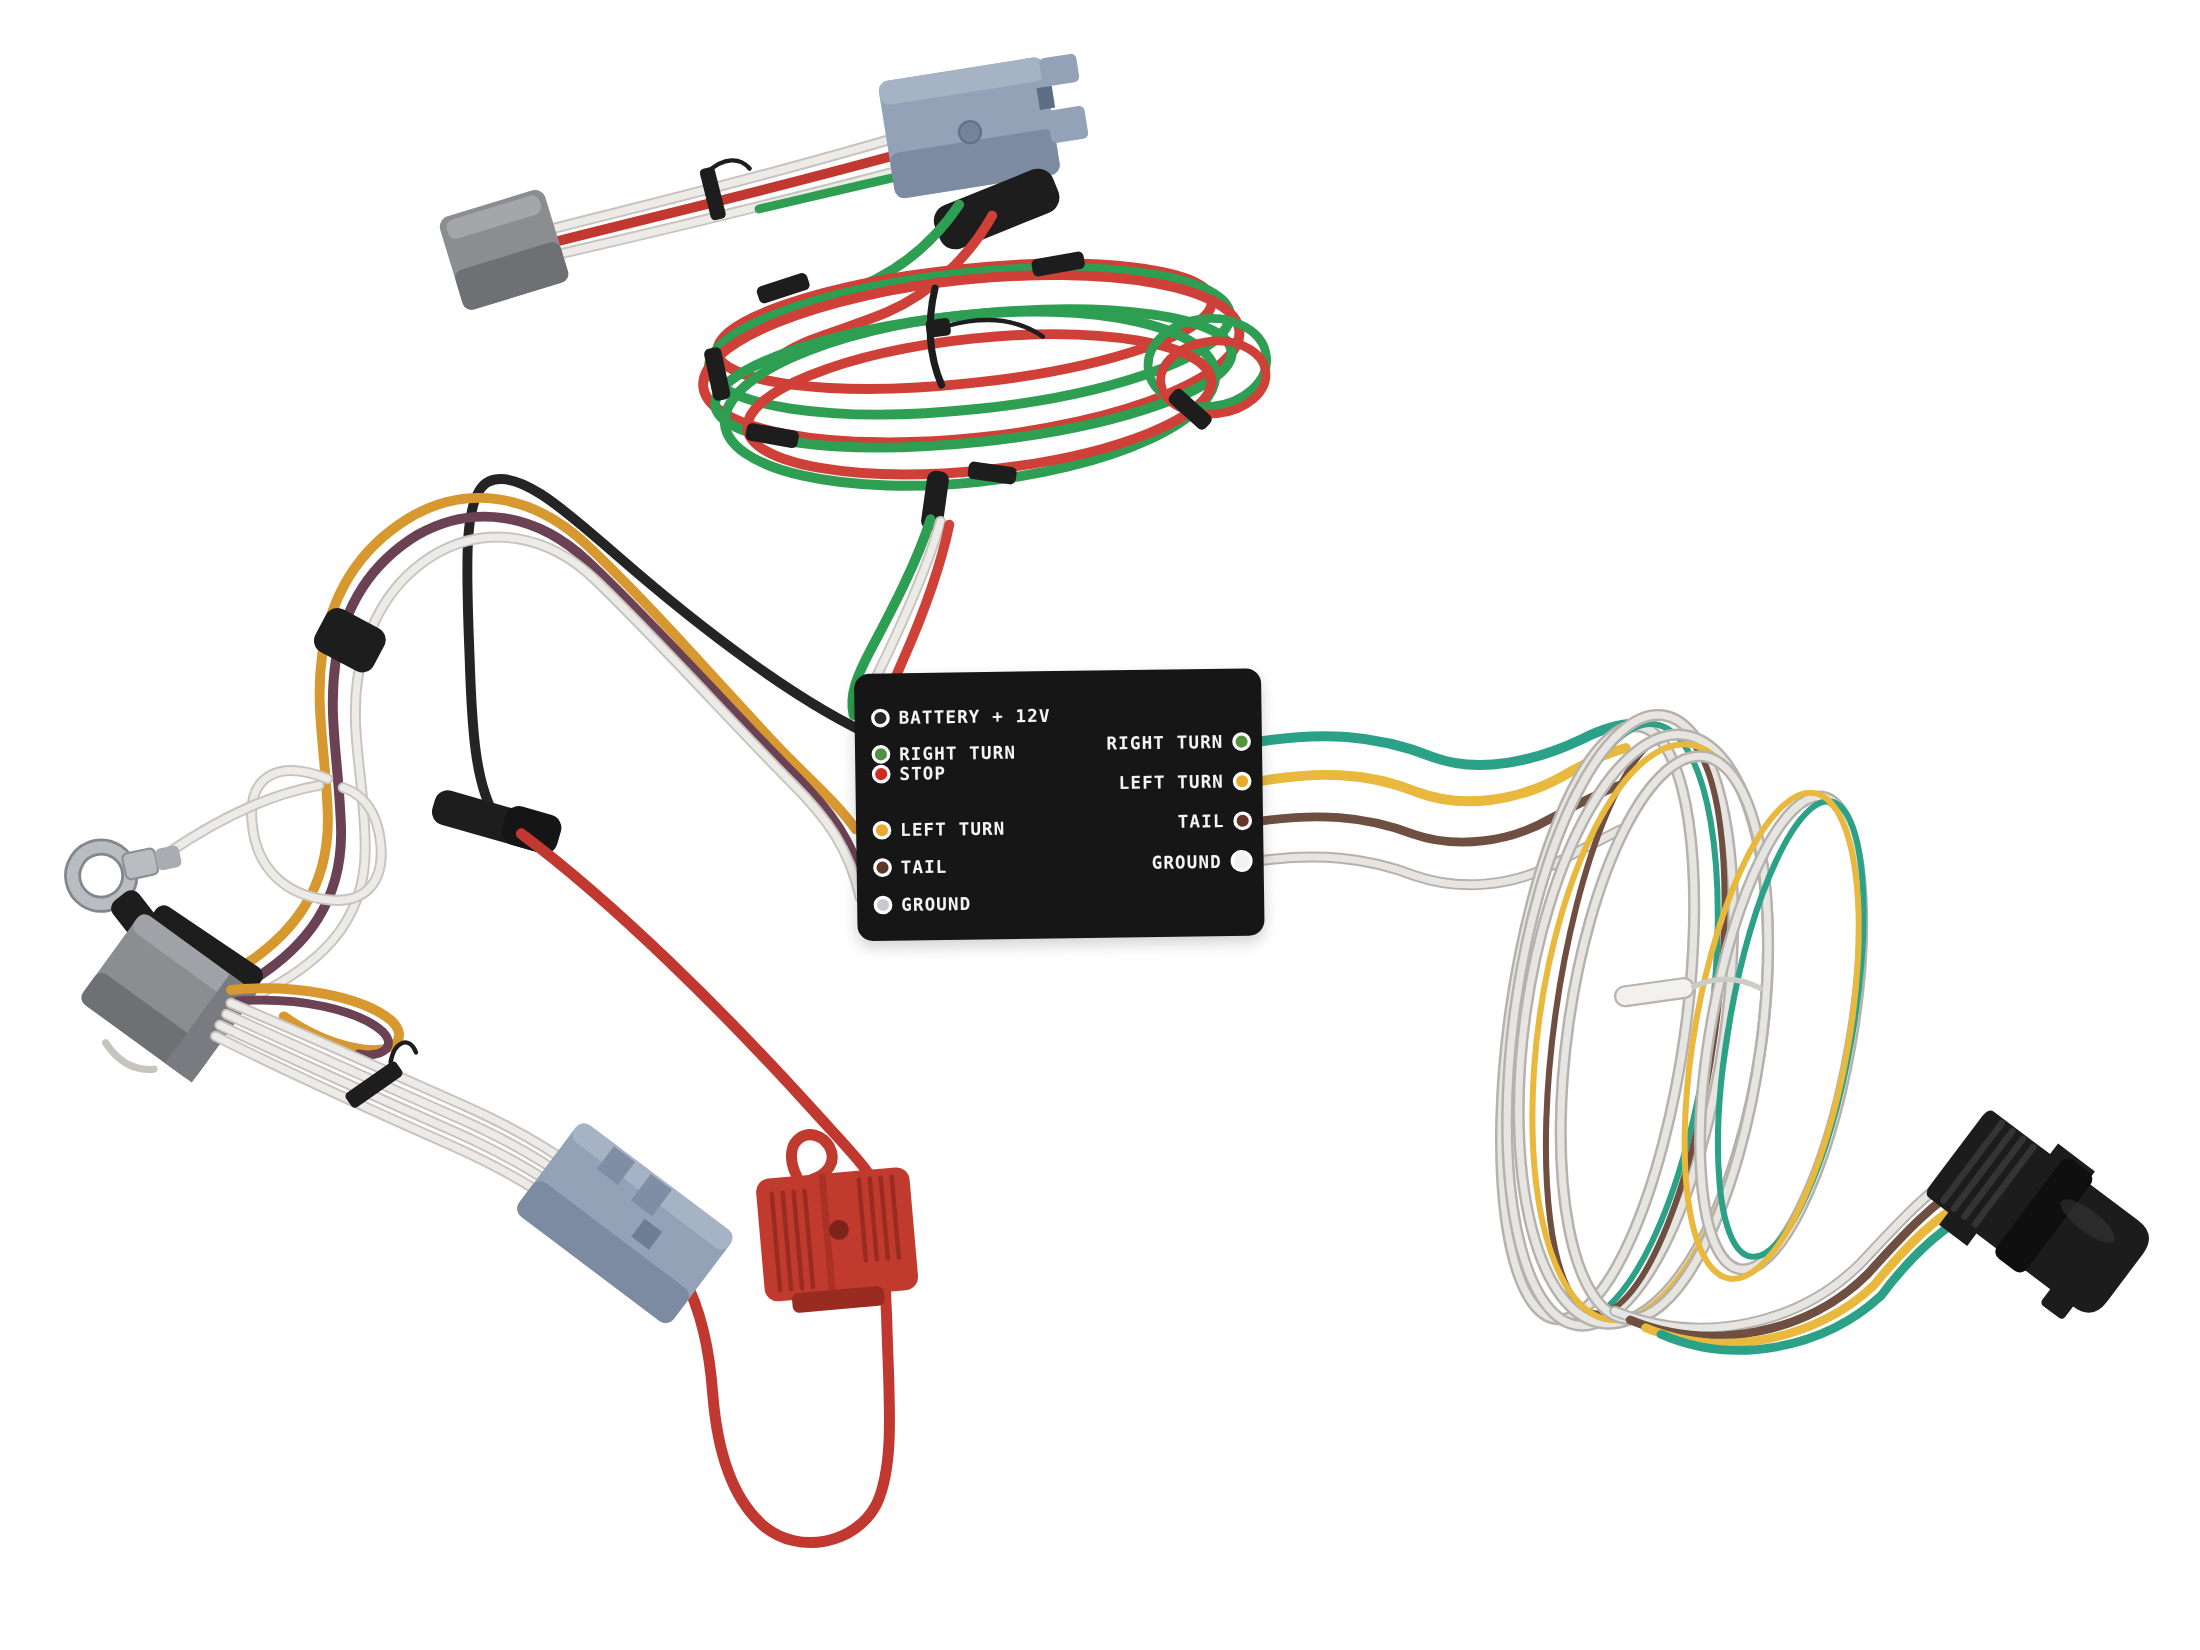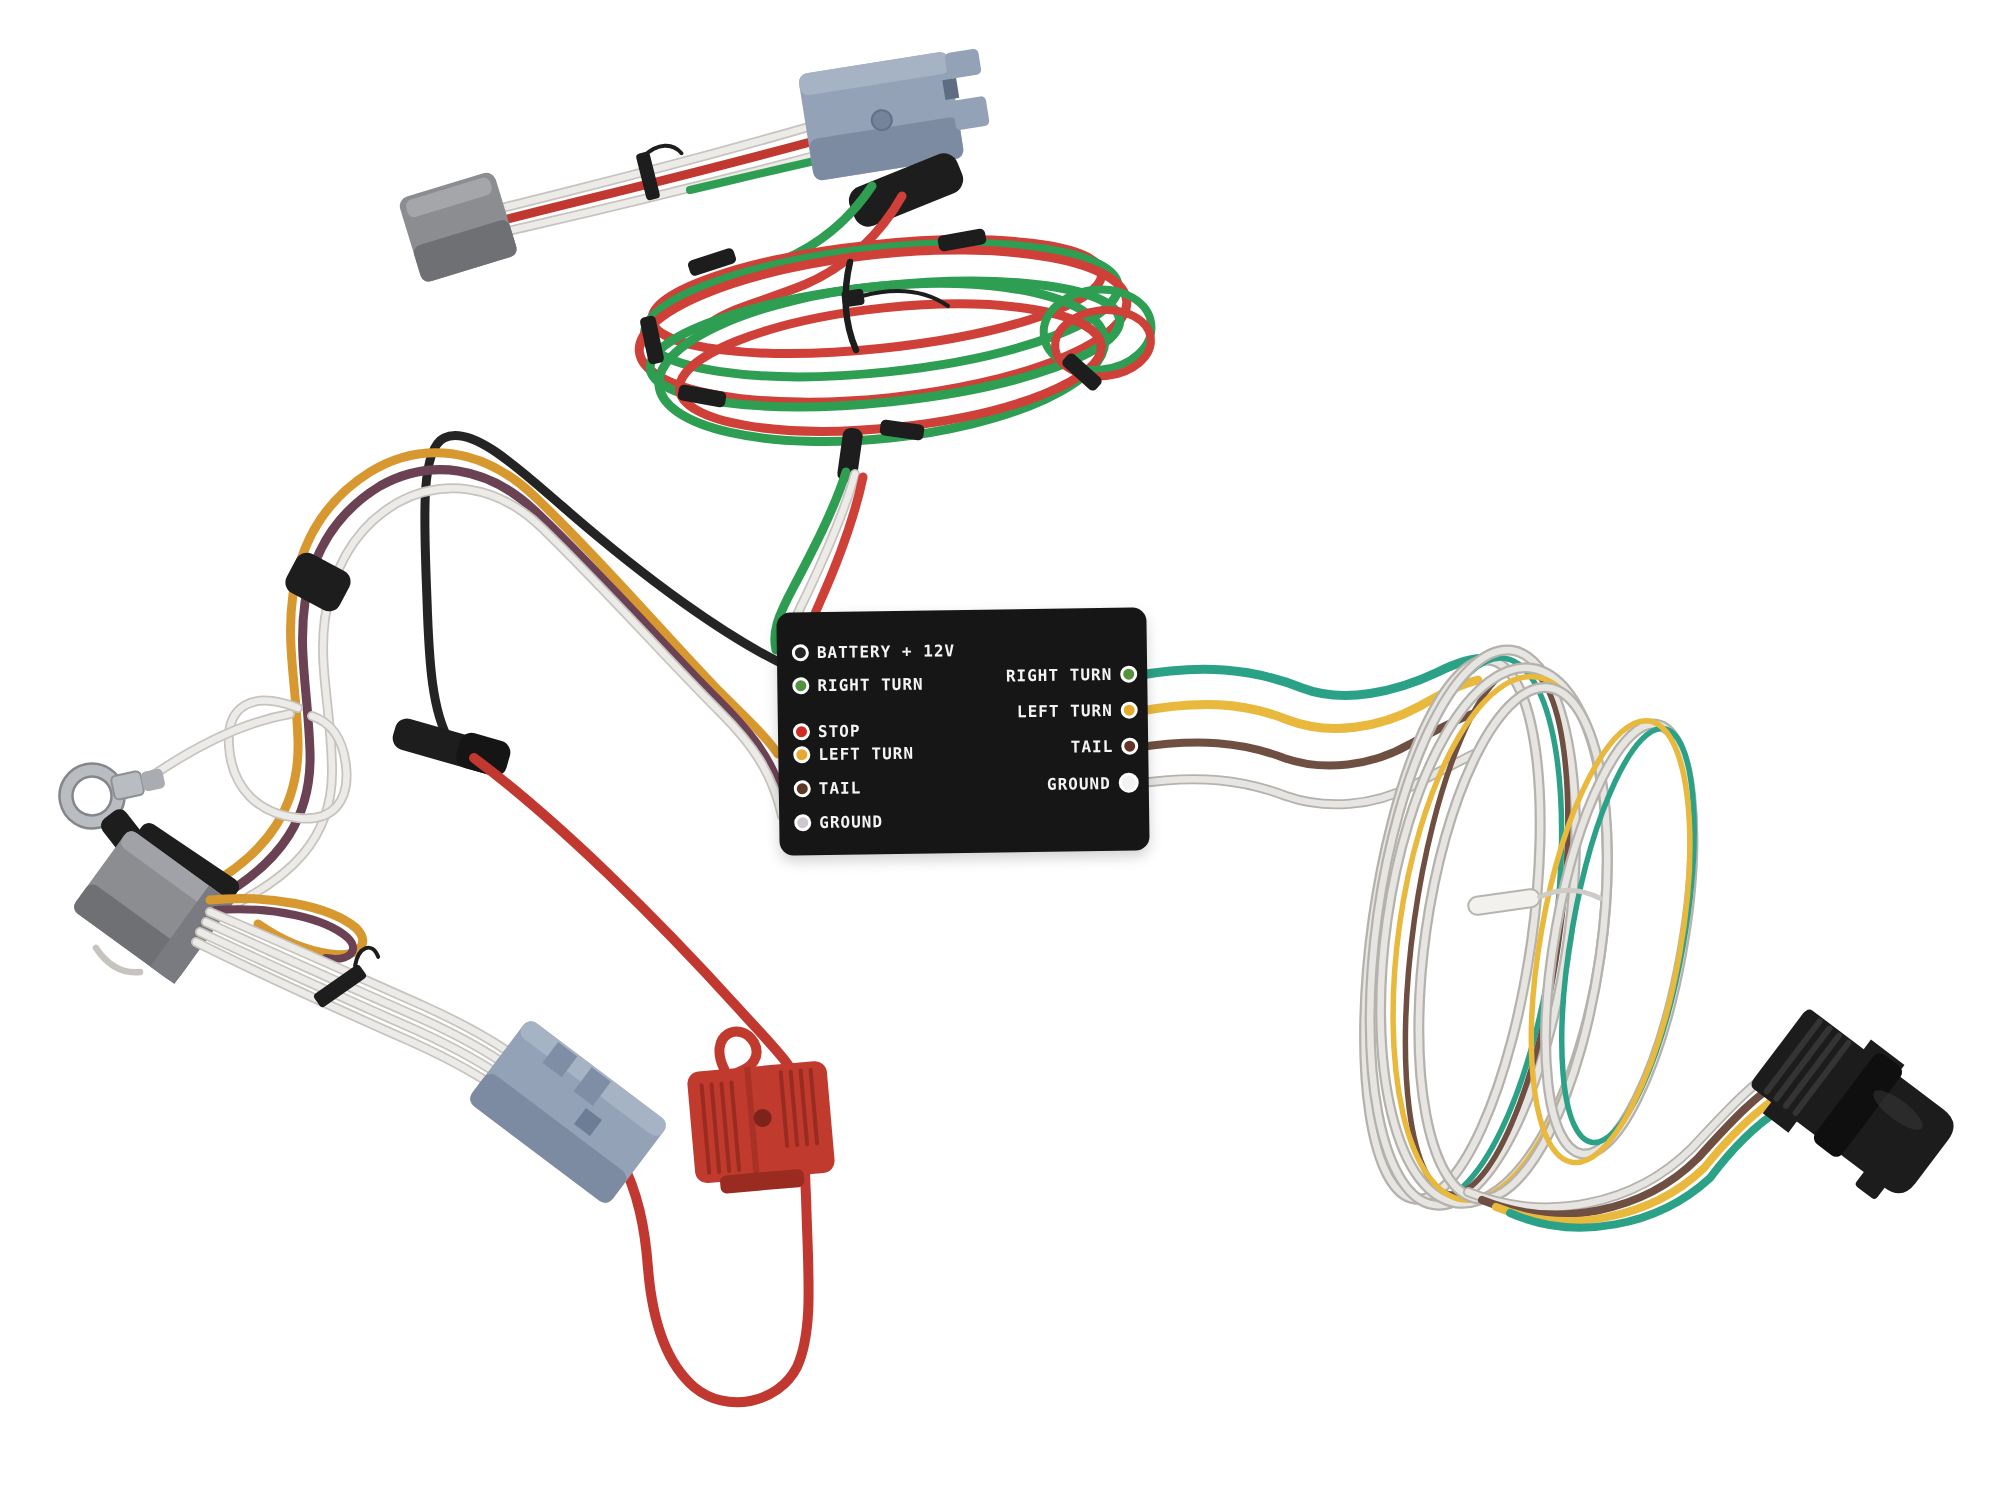--- a/index.html
+++ b/index.html
@@ -258,21 +258,21 @@
 
 <div id="module">
   <div class="row left" style="top:29px">
     <span class="led" style="background: rgb(38, 38, 43);"></span>
     <span class="lbl">BATTERY + 12V</span>
   </div>
   <div class="row left" style="top:62px">
     <span class="led" style="background: rgb(79, 147, 64);"></span>
     <span class="lbl">RIGHT TURN</span>
   </div>
-  <div class="row left" style="top:108px">
+  <div class="row left" style="top:80px">
     <span class="led" style="background: rgb(207, 43, 34);"></span>
     <span class="lbl">STOP</span>
   </div>
   <div class="row left" style="top:131px">
     <span class="led" style="background: rgb(230, 171, 46);"></span>
     <span class="lbl">LEFT TURN</span>
   </div>
   <div class="row left" style="top:165px">
     <span class="led" style="background: rgb(94, 56, 38);"></span>
     <span class="lbl">TAIL</span>

